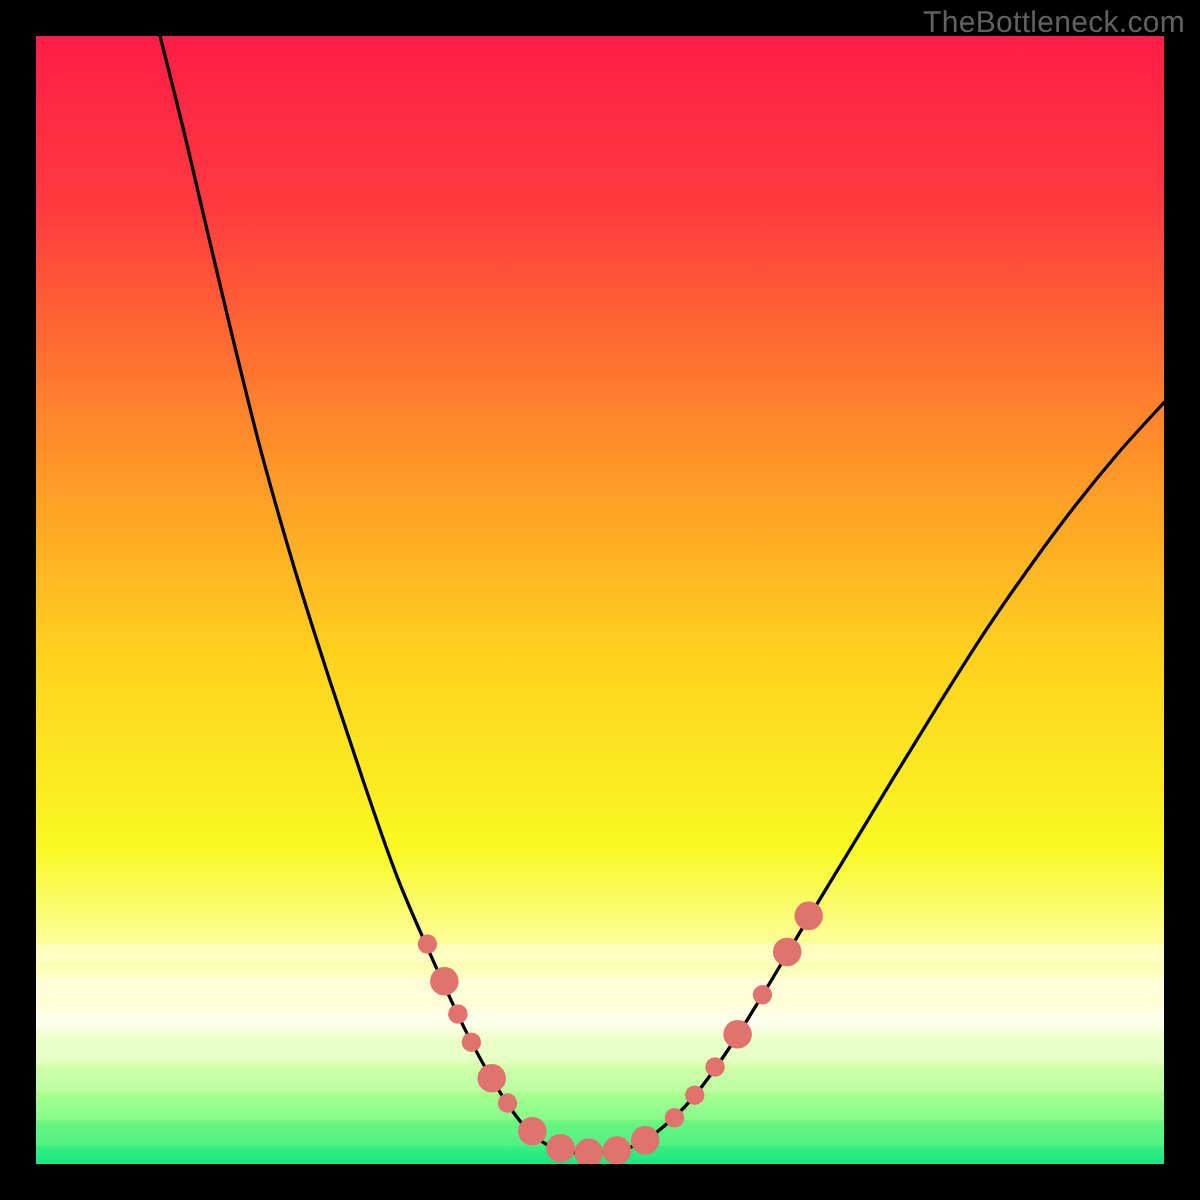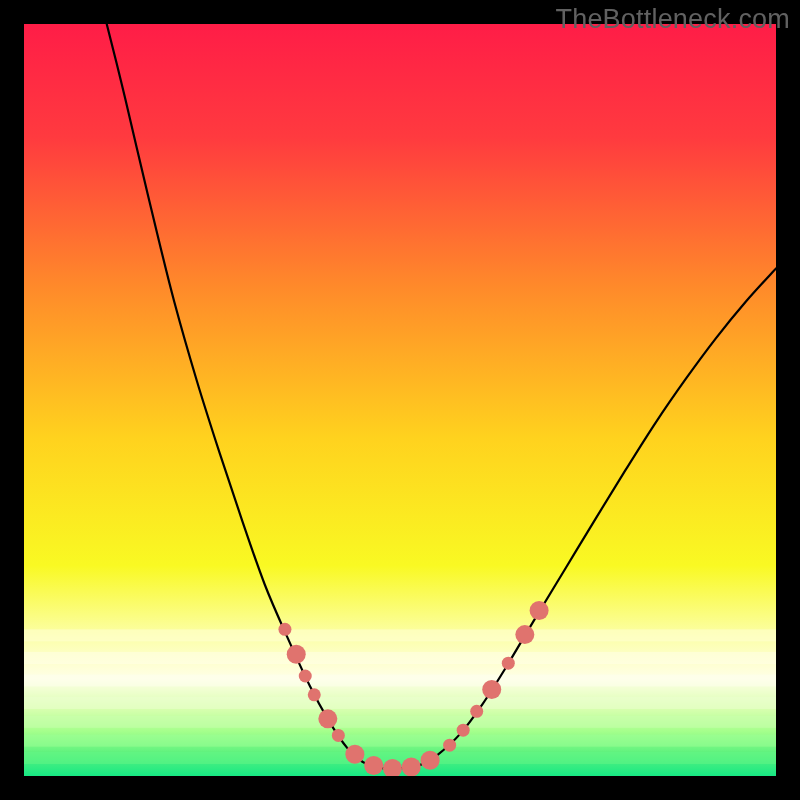--- a/index.html
+++ b/index.html
@@ -26,21 +26,21 @@
   }
   .plot svg {
     display: block;
     width: 752px;
     height: 752px;
   }
   .watermark {
     position: absolute;
     top: 4px;
     right: 10px;
-    font-size: 27px;
+    font-size: 20px;
     font-weight: 500;
     color: #616161;
     letter-spacing: 0.2px;
   }
 </style>
 </head>
 <body>
 
 <div class="stage">
   <div class="plot">

